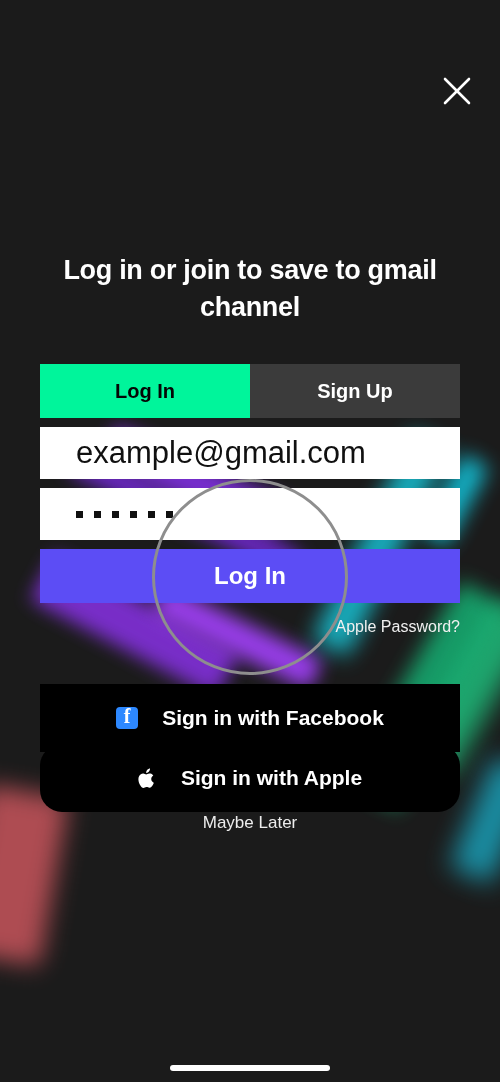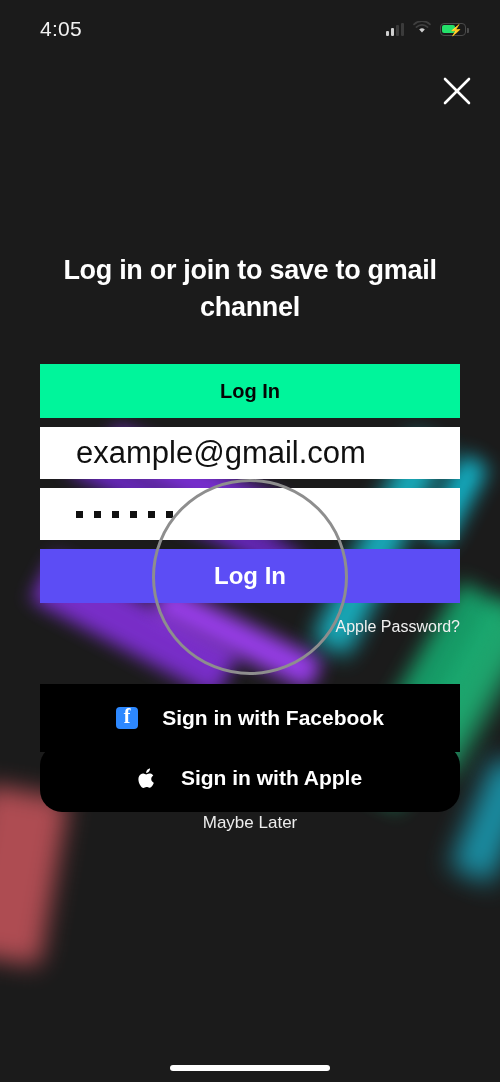--- a/index.html
+++ b/index.html
@@ -292,56 +292,35 @@
     <div class="blob blob-purple-big"></div>
     <div class="blob blob-purple-mid"></div>
     <div class="blob blob-cyan-small"></div>
     <div class="blob blob-teal-streak"></div>
     <div class="blob blob-green-bar"></div>
     <div class="blob blob-green-bar2"></div>
     <div class="blob blob-teal-right-low"></div>
     <div class="blob blob-red"></div>
   </div>
 
-  <div id="status-bar">
-    <div id="status-time">4:05</div>
-    <div id="status-icons">
-      <span class="bars">
-        <i></i>
-          <i></i>
-          <i></i>
-          <i></i>
-      </span>
-      <span>
-        <svg width="18" height="13" viewBox="0 0 18 13">
-          <path d="M9 11.6 L6.2 8.6 a4 4 0 0 1 5.6 0 Z" fill="#cfcfcf"></path>
-          <path d="M3.4 6.1 a8 8 0 0 1 11.2 0" stroke="#3f3f3f" stroke-width="1.7" fill="none" stroke-linecap="round"></path>
-          <path d="M1 3.3 a11.6 11.6 0 0 1 16 0" stroke="#3f3f3f" stroke-width="1.7" fill="none" stroke-linecap="round"></path>
-        </svg>
-      </span>
-      <span class="batt">
-        <span class="fill"></span>
-        <span class="bolt">⚡</span>
-      </span>
-    </div>
-  </div>
 
   <div id="close-btn">
     <svg width="30" height="30" viewBox="0 0 30 30">
       <line x1="3" y1="3" x2="27" y2="27" stroke="#ffffff" stroke-width="2.6" stroke-linecap="round"></line>
       <line x1="27" y1="3" x2="3" y2="27" stroke="#ffffff" stroke-width="2.6" stroke-linecap="round"></line>
     </svg>
   </div>
 
   <div id="content">
 
     <div id="heading">Log in or join to save to gmail channel</div>
 
     <div id="tabs">
       <div class="tab active">Log In</div>
+      <div class="tab inactive">Sign Up</div>
     </div>
 
     <div class="field" id="email-field">
       <span>example@gmail.com</span>
     </div>
 
     <div class="field" id="password-field">
       <span class="dots">
         <i></i>
           <i></i>

